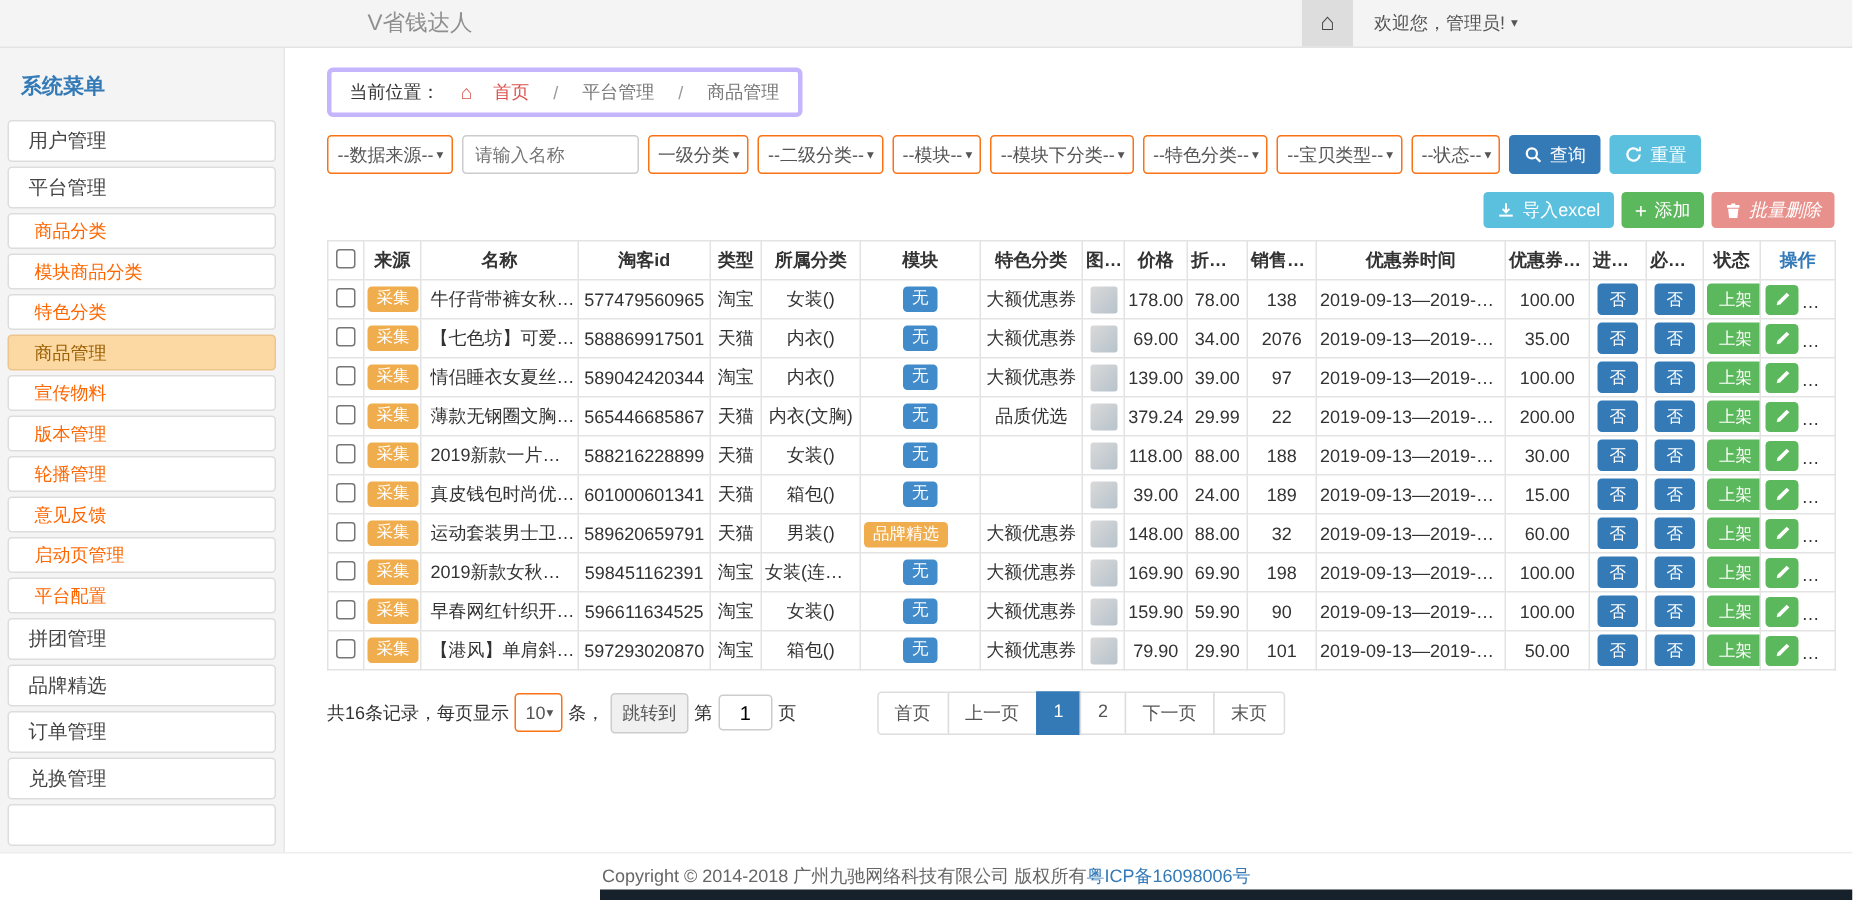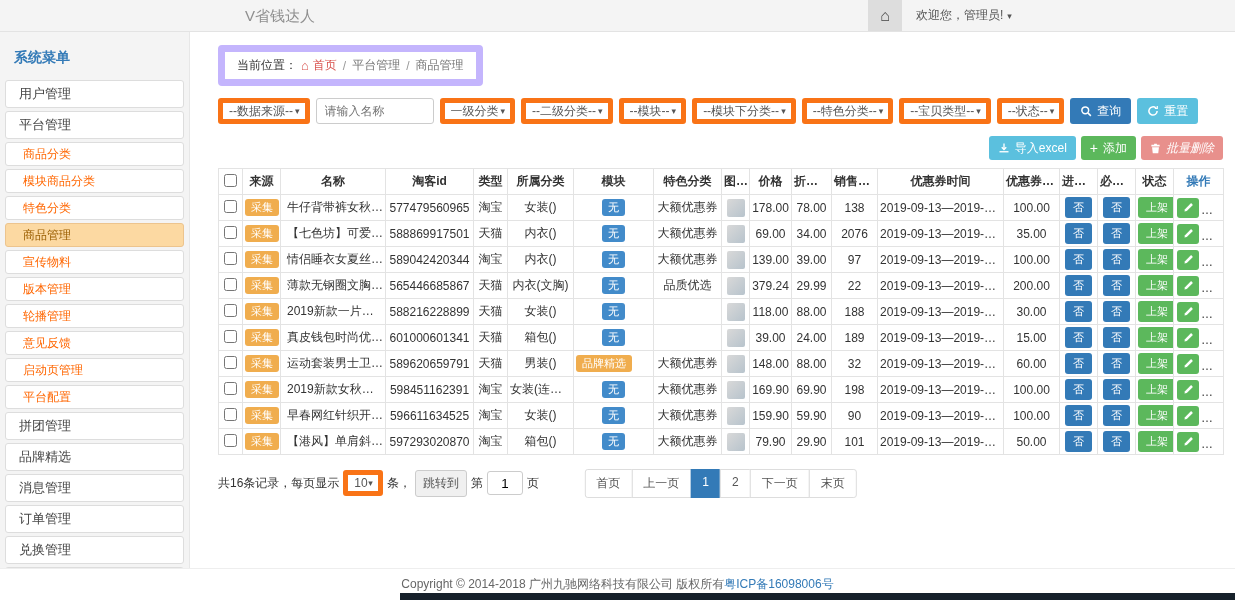--- a/index.html
+++ b/index.html
@@ -18,29 +18,29 @@
   .caret { font-size:9px; color:#555; margin-left:4px; }
   
   .sidebar { position:absolute; top:32px; left:0; width:190px; height:536px; background:#f4f4f4; border-right:1px solid #e7e7e7; overflow:hidden; padding:0 5px; }
   .side-heading { color:var(--primary); font-weight:bold; font-size:14px; padding:17px 9px 13px; }
   .side-item { background:#fff; border:1px solid #ddd; border-radius:3px; margin-bottom:3px; padding:0 13px; display:flex; align-items:center; cursor:pointer; }
   .side-item.top { height:28px; font-size:13px; color:#444; }
   .side-item.sub { height:24px; font-size:12px; color:var(--sidebar-link); padding-left:17px; }
   .side-item.active { background:var(--active-bg); border-color:#ecc48e; color:#9a5e00; }
   
   .main { position:absolute; top:32px; left:190px; width:1045px; height:536px; background:#fff; padding:13px 12px 0 28px; }
-  .breadcrumb { display:inline-flex; align-items:center; gap:4px; border:7px solid #c4b5fd; border-radius:4px; padding:5px 12px; background:#fff; }
+  .breadcrumb { display:inline-flex; align-items:center; gap:14px; border:3px solid #c4b5fd; border-radius:4px; padding:5px 12px; background:#fff; }
   .bc-home-icon { color:var(--danger); font-size:13px; }
   .bc-home { color:var(--danger); text-decoration:none; cursor:pointer; }
   .bc-sep { color:#999; margin:0 2px; }
   .bc-part { color:#777; }
   
   .filter-row { margin-top:12px; display:flex; align-items:center; gap:6px; }
   .slot { display:contents; }
-  .sel { position:relative; display:inline-flex; align-items:center; border:5px solid #f97316; border-radius:3px; height:26px; background:#fff; padding:0 5px 0 0; }
+  .sel { position:relative; display:inline-flex; align-items:center; border:1px solid #f97316; border-radius:3px; height:26px; background:#fff; padding:0 5px 0 0; }
   .sel select { appearance:none; -webkit-appearance:none; border:none; outline:none; height:24px; font-size:12px; color:#555; padding:0 2px 0 6px; background:transparent; font-family:inherit; }
   .sel .arr { font-size:9px; color:#555; pointer-events:none; }
   .name-input { height:26px; border:1px solid #ccc; border-radius:3px; padding:0 8px; font-size:12px; width:118px; color:#555; font-family:inherit; }
   .btn { display:inline-flex; align-items:center; gap:5px; border:none; border-radius:3px; color:#fff; font-size:12px; height:26px; padding:0 10px; cursor:pointer; font-family:inherit; }
   .btn.sm { height:24px; padding:0 9px; }
   .btn-primary { background:var(--primary); } .btn-info { background:var(--info); }
   .btn-success { background:var(--success); } .btn-danger-soft { background:var(--danger-soft);font-style:italic; }
   .plus { font-size:14px; line-height:1; }
   
   .action-row { margin-top:12px; width:1005px; display:flex; justify-content:flex-end; gap:5px; }
@@ -128,23 +128,20 @@
         <span>启动页管理</span>
       </div>
       <div class="side-item sub">
         <span>平台配置</span>
       </div>
       <div class="side-item top">
         <span>拼团管理</span>
       </div>
       <div class="side-item top">
         <span>品牌精选</span>
-      </div>
-      <div class="side-item top">
-        <span>消息管理</span>
       </div>
       <div class="side-item top">
         <span>订单管理</span>
       </div>
       <div class="side-item top">
         <span>兑换管理</span>
       </div>
       <div class="side-item top">
         <span></span>
       </div>

